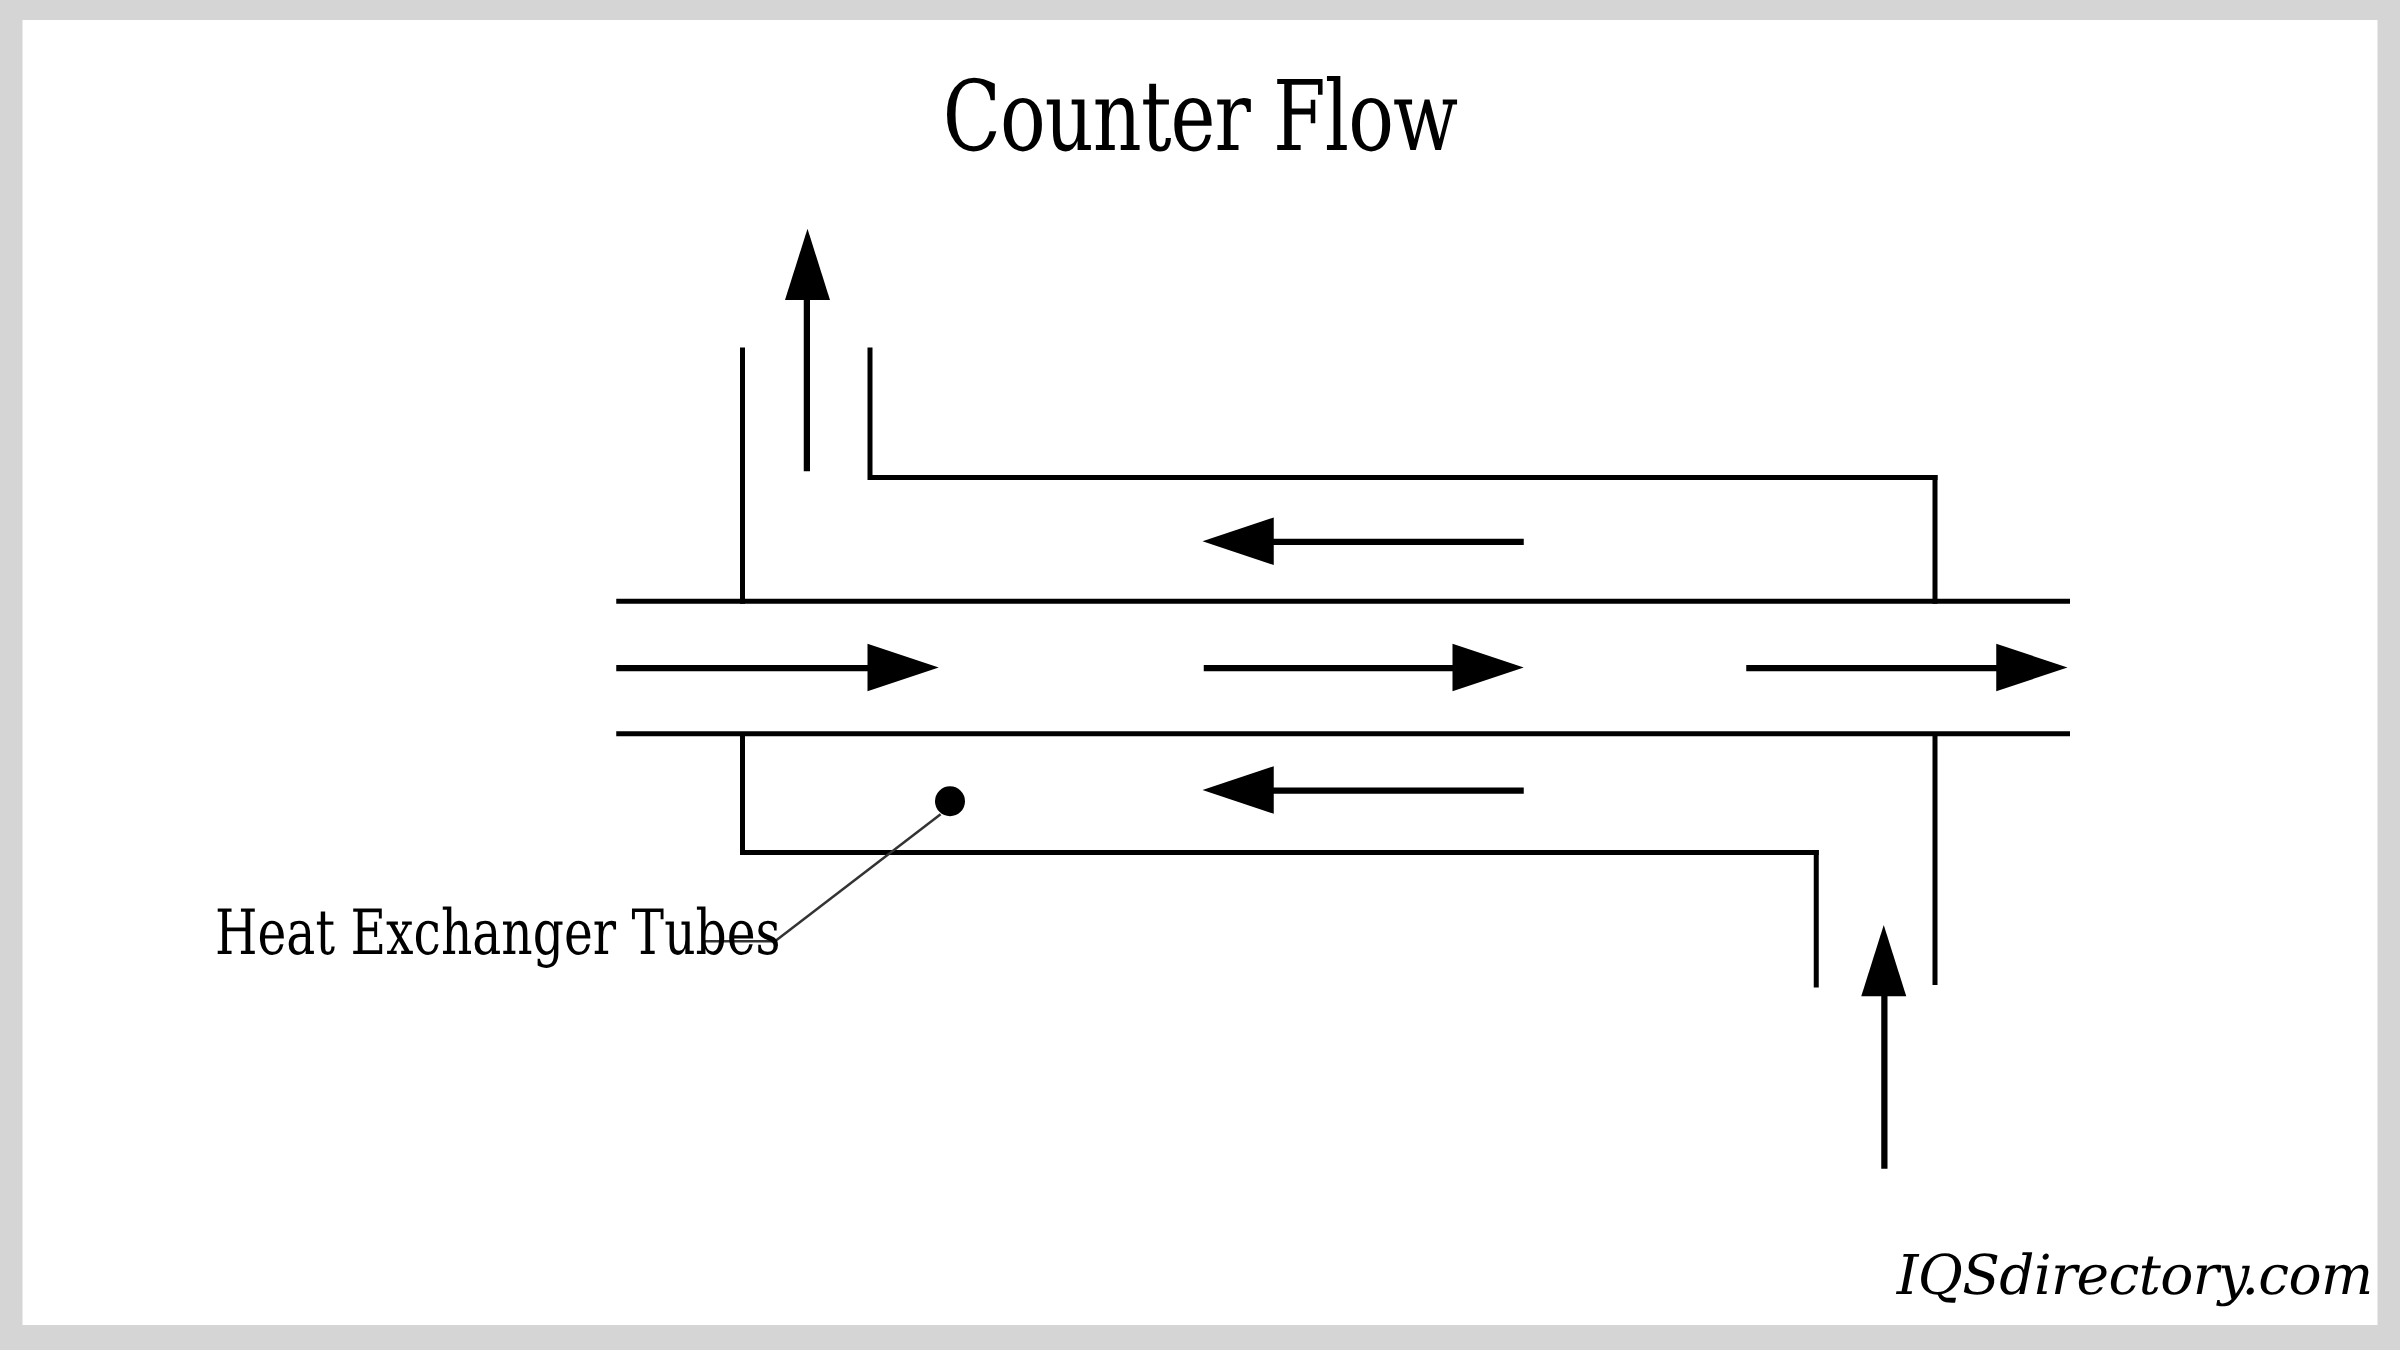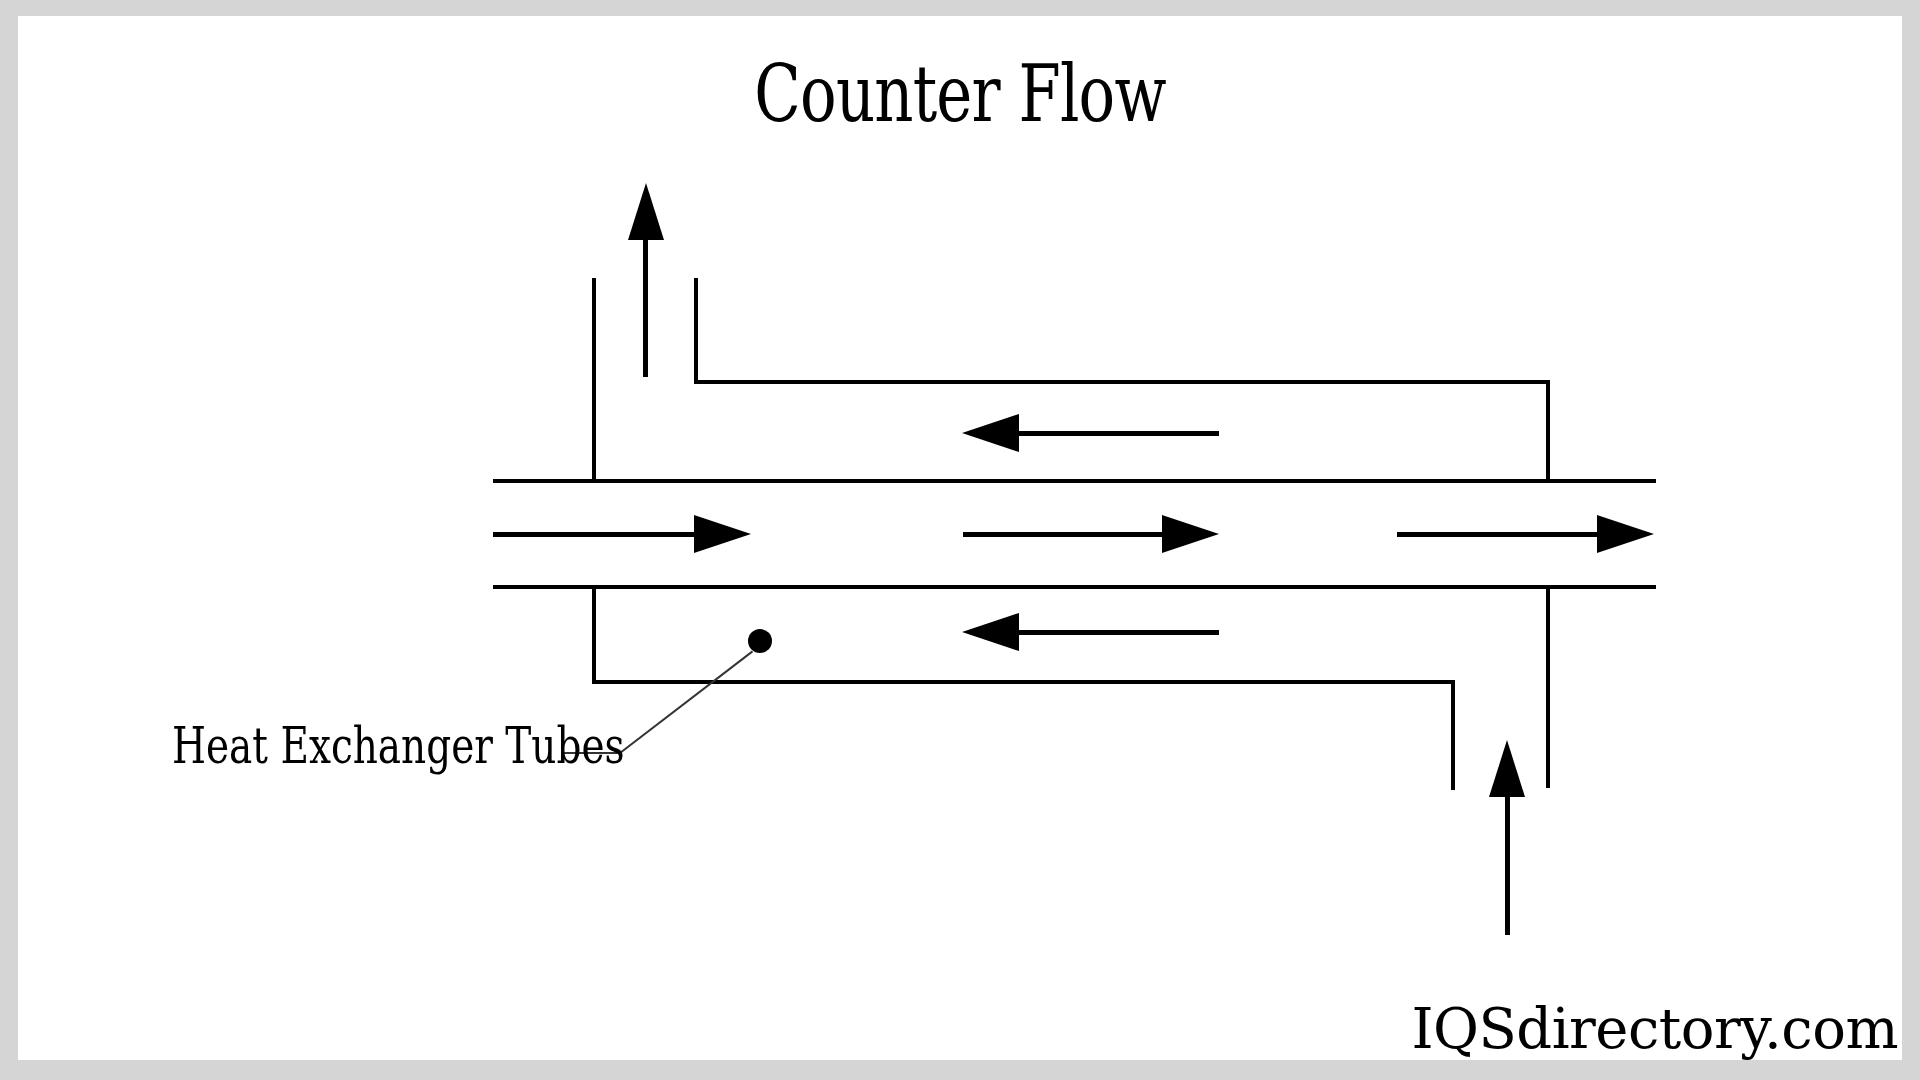--- a/index.html
+++ b/index.html
@@ -35,22 +35,22 @@
     transform:scaleX(0.78);transform-origin:50% 50%;
     white-space:nowrap;
   }
   .callout-label{
     position:absolute;left:172px;top:716px;
     font-size:50px;line-height:1.2;white-space:nowrap;
     transform:scaleX(0.78);transform-origin:0 50%;
   }
   .watermark{
     position:absolute;right:22px;top:995px;
-    font-size:56px;line-height:1.2;white-space:nowrap;
-    letter-spacing:-0.5px;text-align:right;
+    font-size:44px;line-height:1.2;white-space:nowrap;
+    letter-spacing:-0.5px;text-align:right;font-style:italic;
   }
 </style>
 </head>
 <body>
 
 <div class="canvas"></div>
 
 <div class="title">Counter Flow</div>
 
 <div class="ln" style="left:592px;top:278px;width:4px;height:205px;"></div>

